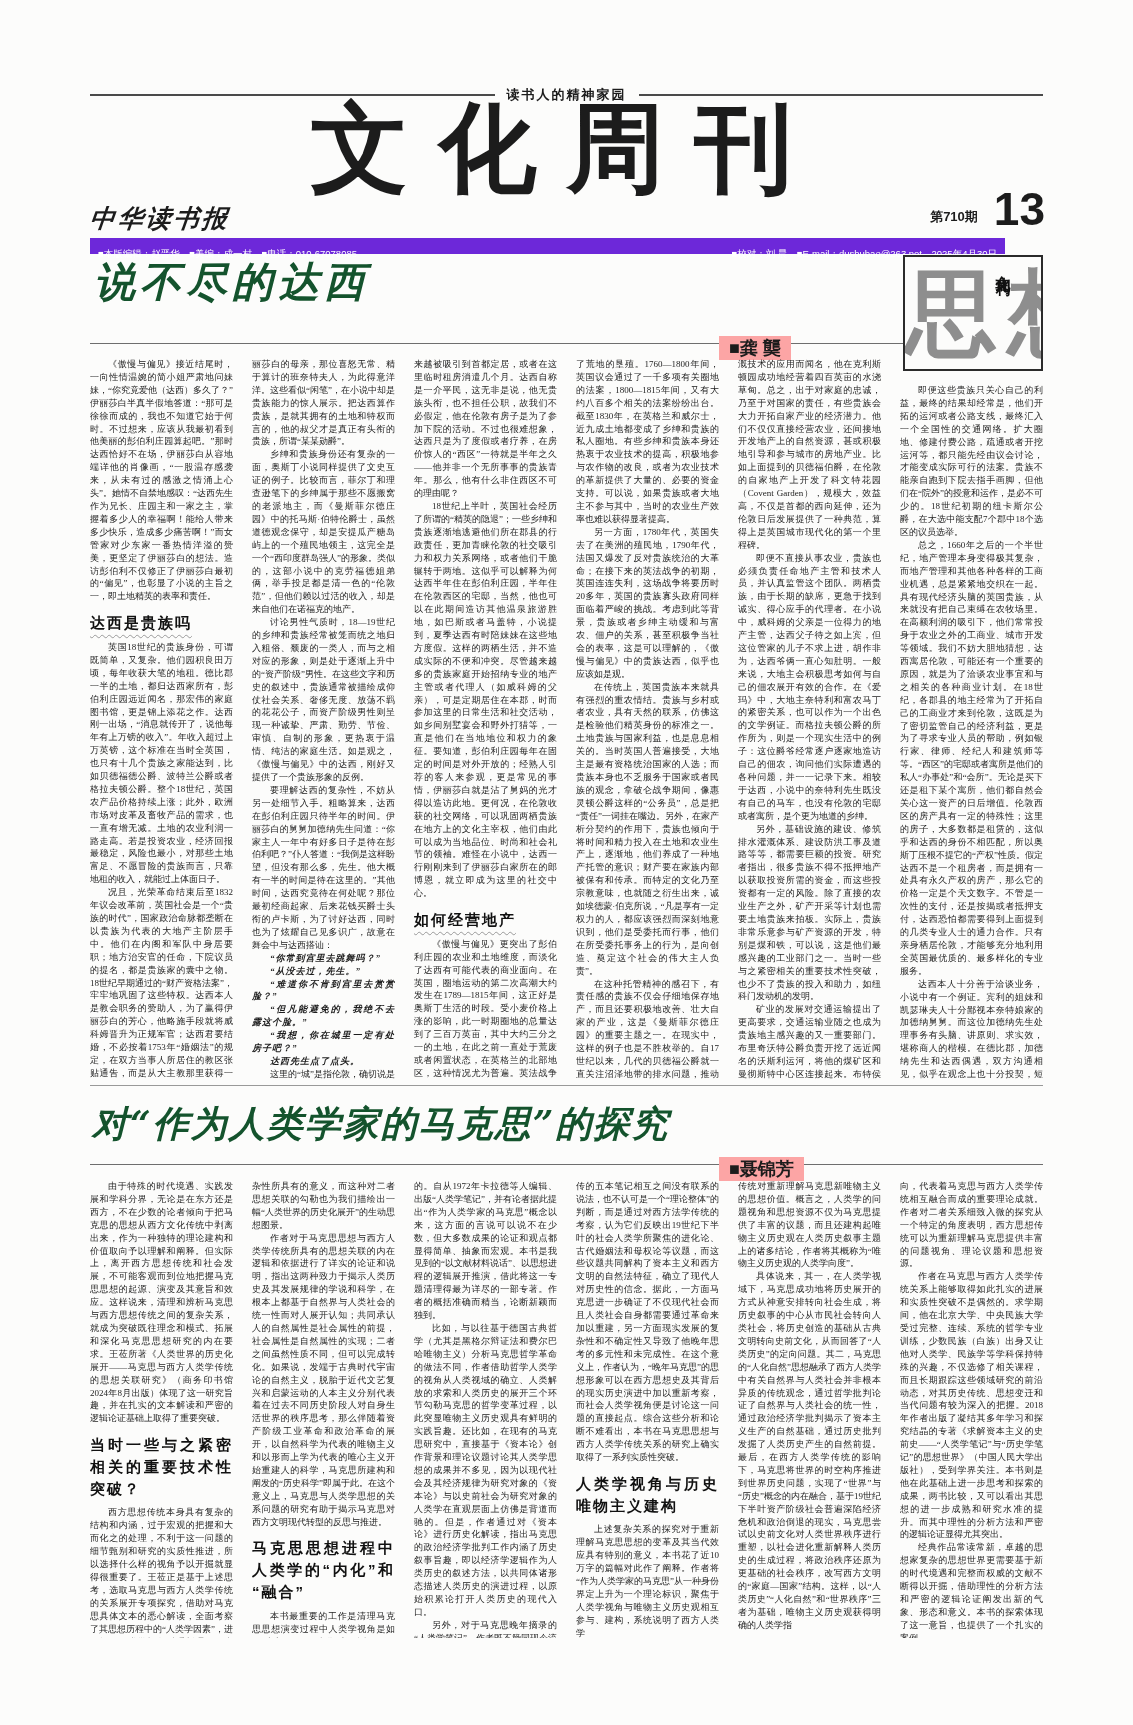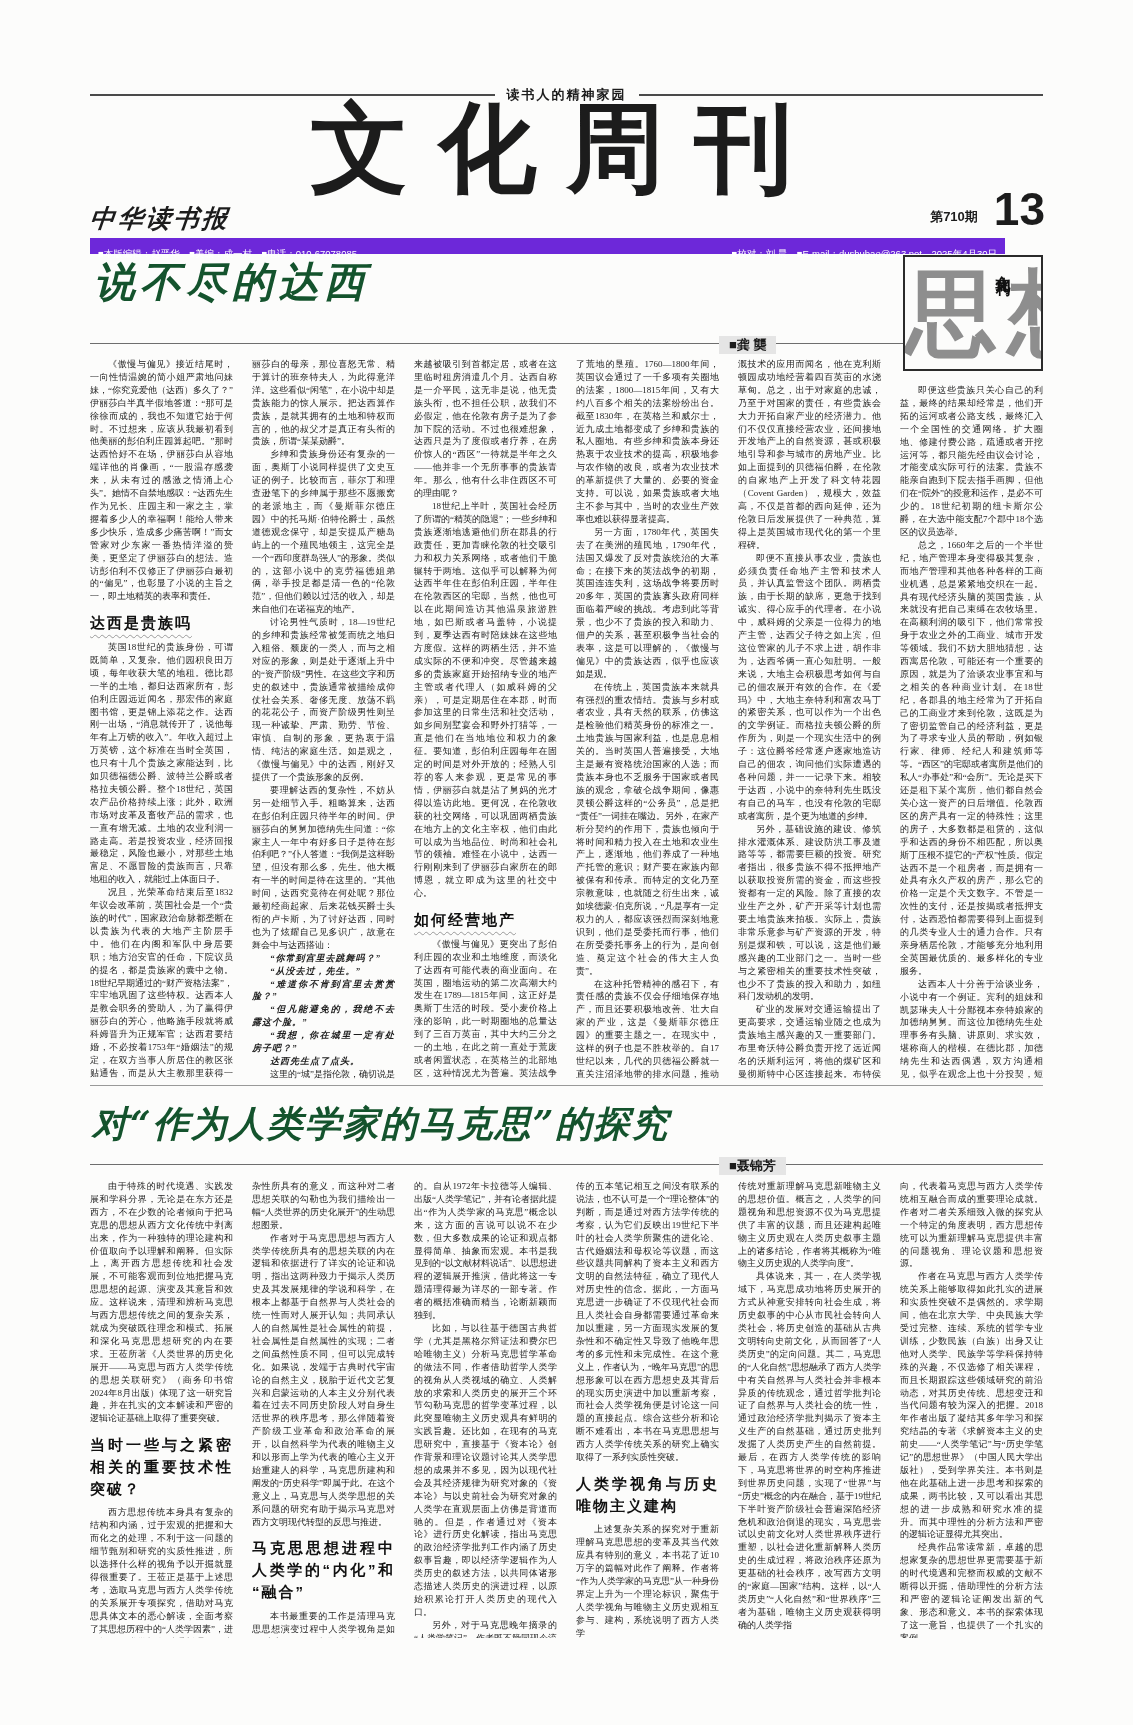--- a/index.html
+++ b/index.html
@@ -25,21 +25,21 @@
   .a1{top:255px;height:825px;}
   .a2{top:1085px;height:560px;border-top:1px solid #999;}
   .article h1{margin:0;font-weight:900;color:#14532d;font-style:italic;}
   .a1 h1{position:absolute;top:0;left:4px;font-size:41px;letter-spacing:5px;
          font-family:"Liberation Sans","DejaVu Sans",sans-serif;}
   .a2 h1{position:absolute;top:14px;left:2px;font-size:36px;letter-spacing:2px;
          font-family:"DejaVu Serif","Liberation Serif",serif;}
   .byline-row{position:absolute;left:0;right:0;border-top:1px solid #6e6e6e;height:0;}
   .a1 .byline-row{top:88px;}
   .a2 .byline-row{top:78px;}
-  .byline{position:absolute;top:-8px;left:66%;background:#e5e5e5;padding:0 10px;font-size:13px;font-weight:900;
+  .byline{position:absolute;top:-8px;left:66%;background:#fca5a5;padding:0 10px;font-size:18px;font-weight:900;
           font-family:"Liberation Sans","DejaVu Sans",sans-serif;white-space:nowrap;}
   
   .stamp{position:absolute;top:0;right:0;width:140px;height:116px;border:2px solid #2b2b2b;background:#fcfcfb;
          display:flex;align-items:center;z-index:3;overflow:hidden;box-sizing:border-box;}
   .schar{flex:1;text-align:center;font-size:92px;line-height:104px;font-weight:900;color:#8e8e8e;
          font-family:"DejaVu Serif","Liberation Serif",serif;}
   .svert{writing-mode:vertical-rl;font-size:15px;font-weight:900;letter-spacing:2px;color:#111;
          height:100px;margin:0 -4px;z-index:2;font-family:"Liberation Sans","DejaVu Sans",sans-serif;}
   
   .body{position:absolute;left:0;right:0;display:flex;gap:19px;}
@@ -110,21 +110,21 @@
           <p class="p">这里的“城”是指伦敦，确切说是伦敦的“西区”；“宫”则是指“西区”的圣詹姆斯宫。到1660年，社交季已经成为伦敦上流社会的某种“制度安排”，地点就在圣詹姆斯宫。贵族越</p>
         </div>
         <div class="col">
           <p class="pc">来越被吸引到首都定居，或者在这里临时租房消遣几个月。达西自称是一介平民，这无非是说，他无贵族头衔，也不担任公职，故我们不必假定，他在伦敦有房子是为了参加下院的活动。不过也很难想象，达西只是为了度假或者疗养，在房价惊人的“西区”一待就是半年之久——他并非一个无所事事的贵族青年。那么，他有什么非住西区不可的理由呢？</p>
           <p class="p">18世纪上半叶，英国社会经历了所谓的“精英的隐退”；一些乡绅和贵族逐渐地逃避他们所在郡县的行政责任，更加青睐伦敦的社交吸引力和权力关系网络，或者他们干脆辗转于两地。这似乎可以解释为何达西半年住在彭伯利庄园，半年住在伦敦西区的宅邸，当然，他也可以在此期间造访其他温泉旅游胜地，如巴斯或者马盖特，小说提到，夏季达西有时陪妹妹在这些地方度假。这样的两栖生活，并不造成实际的不便和冲突。尽管越来越多的贵族家庭开始招纳专业的地产主管或者代理人（如威科姆的父亲），可是定期居住在本郡，时而参加这里的日常生活和社交活动，如乡间别墅宴会和野外打猎等，一直是他们在当地地位和权力的象征。要知道，彭伯利庄园每年在固定的时间是对外开放的；经熟人引荐的客人来参观，更是常见的事情，伊丽莎白就是沾了舅妈的光才得以造访此地。更何况，在伦敦收获的社交网络，可以巩固两栖贵族在地方上的文化主宰权，他们由此可以成为当地品位、时尚和社会礼节的领袖。难怪在小说中，达西一行刚刚来到了伊丽莎白家所在的郎博恩，就立即成为这里的社交中心。</p>
           <h3 class="h">如何经营地产</h3>
           <p class="p">《傲慢与偏见》更突出了彭伯利庄园的农业和土地维度，而淡化了达西有可能代表的商业面向。在英国，圈地运动的第二次高潮大约发生在1789—1815年间，这正好是奥斯丁生活的时段。受小麦价格上涨的影响，此一时期圈地的总量达到了三百万英亩，其中大约三分之一的土地，在此之前一直处于荒废或者闲置状态，在英格兰的北部地区，这种情况尤为普遍。英法战争时期，粮食供不应求，农产品价格的暴增，进一步刺激</p>
         </div>
         <div class="col">
           <p class="pc">了荒地的垦殖。1760—1800年间，英国议会通过了一千多项有关圈地的法案，1800—1815年间，又有大约八百多个相关的法案纷纷出台。截至1830年，在英格兰和威尔士，近九成土地都变成了乡绅和贵族的私人圈地。有些乡绅和贵族本身还热衷于农业技术的提高，积极地参与农作物的改良，或者为农业技术的革新提供了大量的、必要的资金支持。可以说，如果贵族或者大地主不参与其中，当时的农业生产效率也难以获得显著提高。</p>
-          <p class="p">另一方面，1780年代，英国失去了在美洲的殖民地，1790年代，法国又爆发了反对贵族统治的大革命；在接下来的英法战争的初期，英国连连失利，这场战争将要历时20多年，英国的贵族寡头政府同样面临着严峻的挑战。考虑到此等背景，也少不了贵族的投入和助力、佃户的关系，甚至积极争当社会的表率，这是可以理解的，《傲慢与偏见》中的贵族达西，似乎也应该如是观。</p>
+          <p class="p">另一方面，1780年代，英国失去了在美洲的殖民地，1790年代，法国又爆发了反对贵族统治的大革命；在接下来的英法战争的初期，英国连连失利，这场战争将要历时20多年，英国的贵族寡头政府同样面临着严峻的挑战。考虑到此等背景，贵族或者乡绅主动缓和与富农、佃户的关系，甚至积极争当社会的表率，这是可以理解的，《傲慢与偏见》中的贵族达西，似乎也应该如是观。</p>
           <p class="p">在传统上，英国贵族本来就具有强烈的重农情结。贵族与乡村或者农业，具有天然的联系，仿佛这是检验他们精英身份的标准之一。土地贵族与国家利益，也是息息相关的。当时英国人普遍接受，大地主是最有资格统治国家的人选；而贵族本身也不乏服务于国家或者民族的观念，拿破仑战争期间，像惠灵顿公爵这样的“公务员”，总是把“责任”一词挂在嘴边。另外，在家产析分契约的作用下，贵族也倾向于将时间和精力投入在土地和农业生产上，逐渐地，他们养成了一种地产托管的意识；财产要在家族内部被保有和传承。而特定的文化乃至宗教意味，也就随之衍生出来，诚如埃德蒙·伯克所说，“凡是享有一定权力的人，都应该强烈而深刻地意识到，他们是受委托而行事，他们在所受委托事务上的行为，是向创造、奠定这个社会的伟大主人负责”。</p>
           <p class="p">在这种托管精神的感召下，有责任感的贵族不仅会仔细地保存地产，而且还要积极地改善、壮大自家的产业，这是《曼斯菲尔德庄园》的重要主题之一。在现实中，这样的例子也是不胜枚举的。自17世纪以来，几代的贝德福公爵就一直关注沼泽地带的排水问题，推动了该项技术的蓬勃发展，大大增加了适宜耕种的农地面积。18世纪的波特兰公爵，因陶管灌</p>
         </div>
         <div class="col">
           <p class="pc">溉技术的应用而闻名，他在克利斯顿园成功地经营着四百英亩的水浇草甸。总之，出于对家庭的忠诚，乃至于对国家的责任，有些贵族会大力开拓自家产业的经济潜力。他们不仅仅直接经营农业，还间接地开发地产上的自然资源，甚或积极地引导和参与城市的房地产业。比如上面提到的贝德福伯爵，在伦敦的自家地产上开发了科文特花园（Covent Garden），规模大，效益高，不仅是首都的西向延伸，还为伦敦日后发展提供了一种典范，算得上是英国城市现代化的第一个里程碑。</p>
           <p class="p">即便不直接从事农业，贵族也必须负责任命地产主管和技术人员，并认真监管这个团队。两栖贵族，由于长期的缺席，更急于找到诚实、得心应手的代理者。在小说中，威科姆的父亲是一位得力的地产主管，达西父子待之如上宾，但这位管家的儿子不求上进，胡作非为，达西爷俩一直心知肚明。一般来说，大地主会积极思考如何与自己的佃农展开有效的合作。在《爱玛》中，大地主奈特利和富农马丁的紧密关系，也可以作为一个出色的文学例证。而格拉夫顿公爵的所作所为，则是一个现实生活中的例子：这位爵爷经常逐户逐家地造访自己的佃农，询问他们实际遭遇的各种问题，并一一记录下来。相较于达西，小说中的奈特利先生既没有自己的马车，也没有伦敦的宅邸或者寓所，是个更为地道的乡绅。</p>
           <p class="p">另外，基础设施的建设、修筑排水灌溉体系、建设防洪工事及道路等等，都需要巨额的投资。研究者指出，很多贵族不得不抵押地产以获取投资所需的资金，而这些投资都有一定的风险。除了直接的农业生产之外，矿产开采等计划也需要土地贵族来拍板。实际上，贵族非常乐意参与矿产资源的开发，特别是煤和铁，可以说，这是他们最感兴趣的工业部门之一。当时一些与之紧密相关的重要技术性突破，也少不了贵族的投入和助力，如纽科门发动机的发明。</p>
           <p class="p">矿业的发展对交通运输提出了更高要求，交通运输业随之也成为贵族地主感兴趣的又一重要部门。布里奇沃特公爵负责开挖了远近闻名的沃斯利运河，将他的煤矿区和曼彻斯特中心区连接起来。布特侯爵和敦德里侯爵参与了港口的建设，这些贵族简直就是现代企业家的先驱。</p>
         </div>
         <div class="col">

